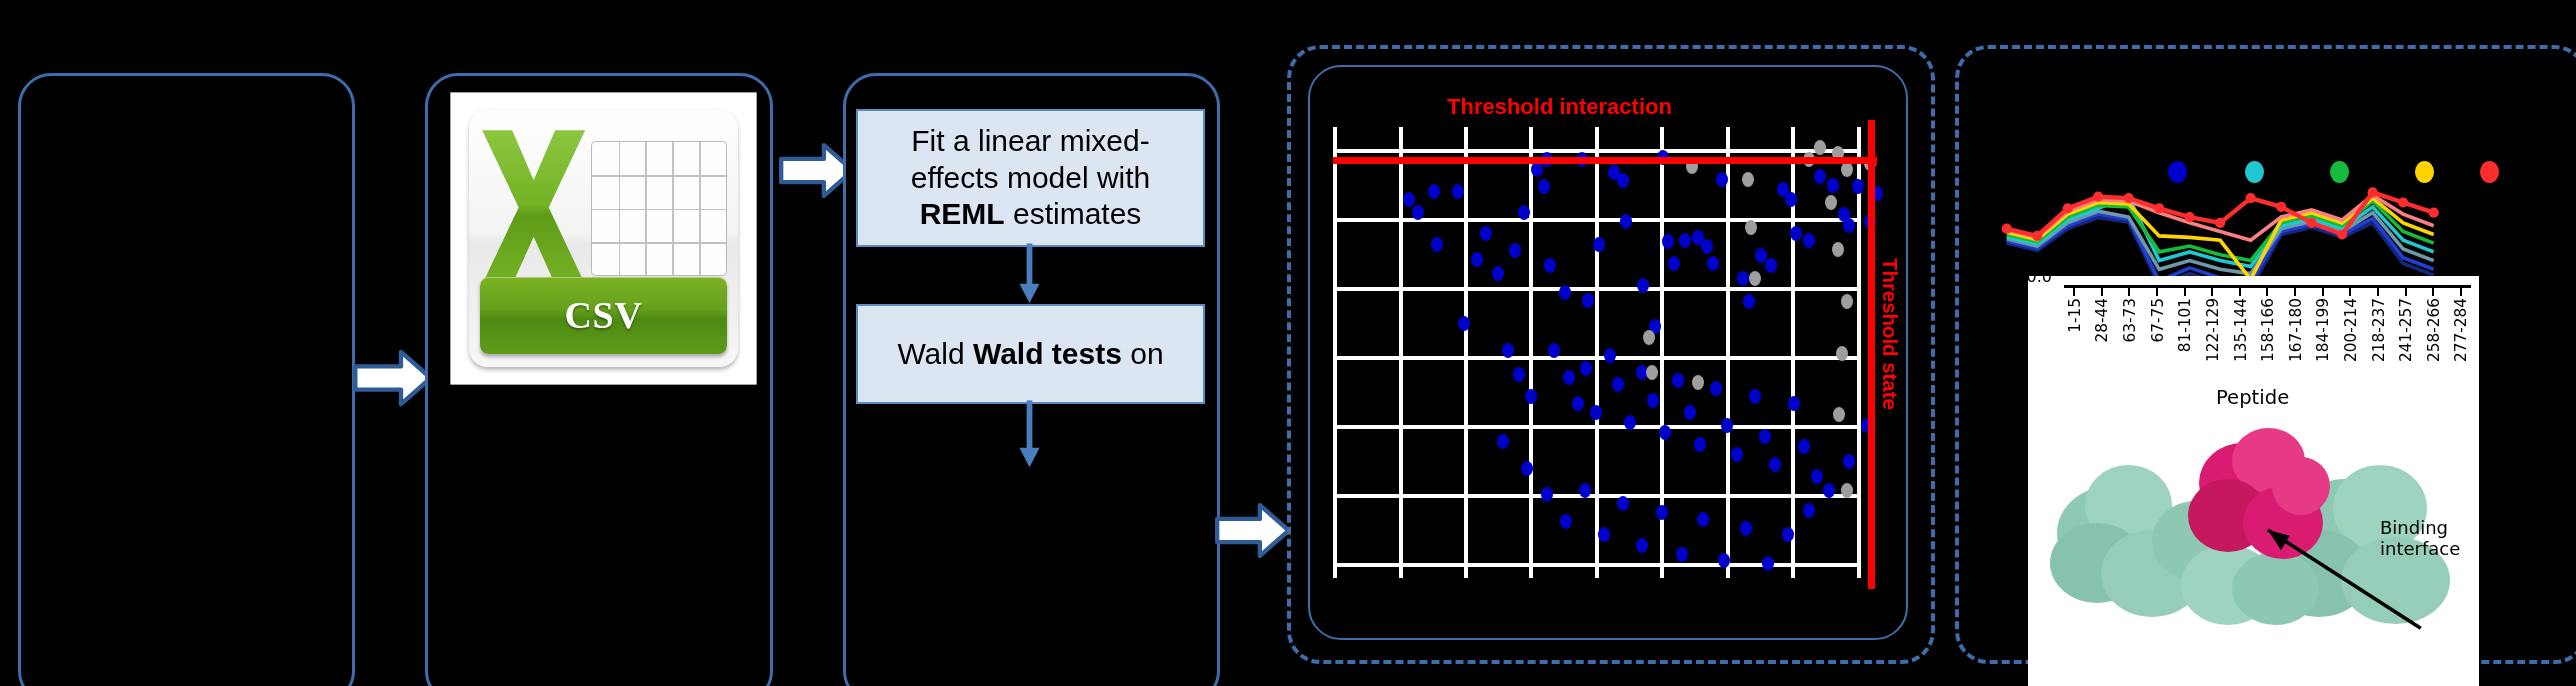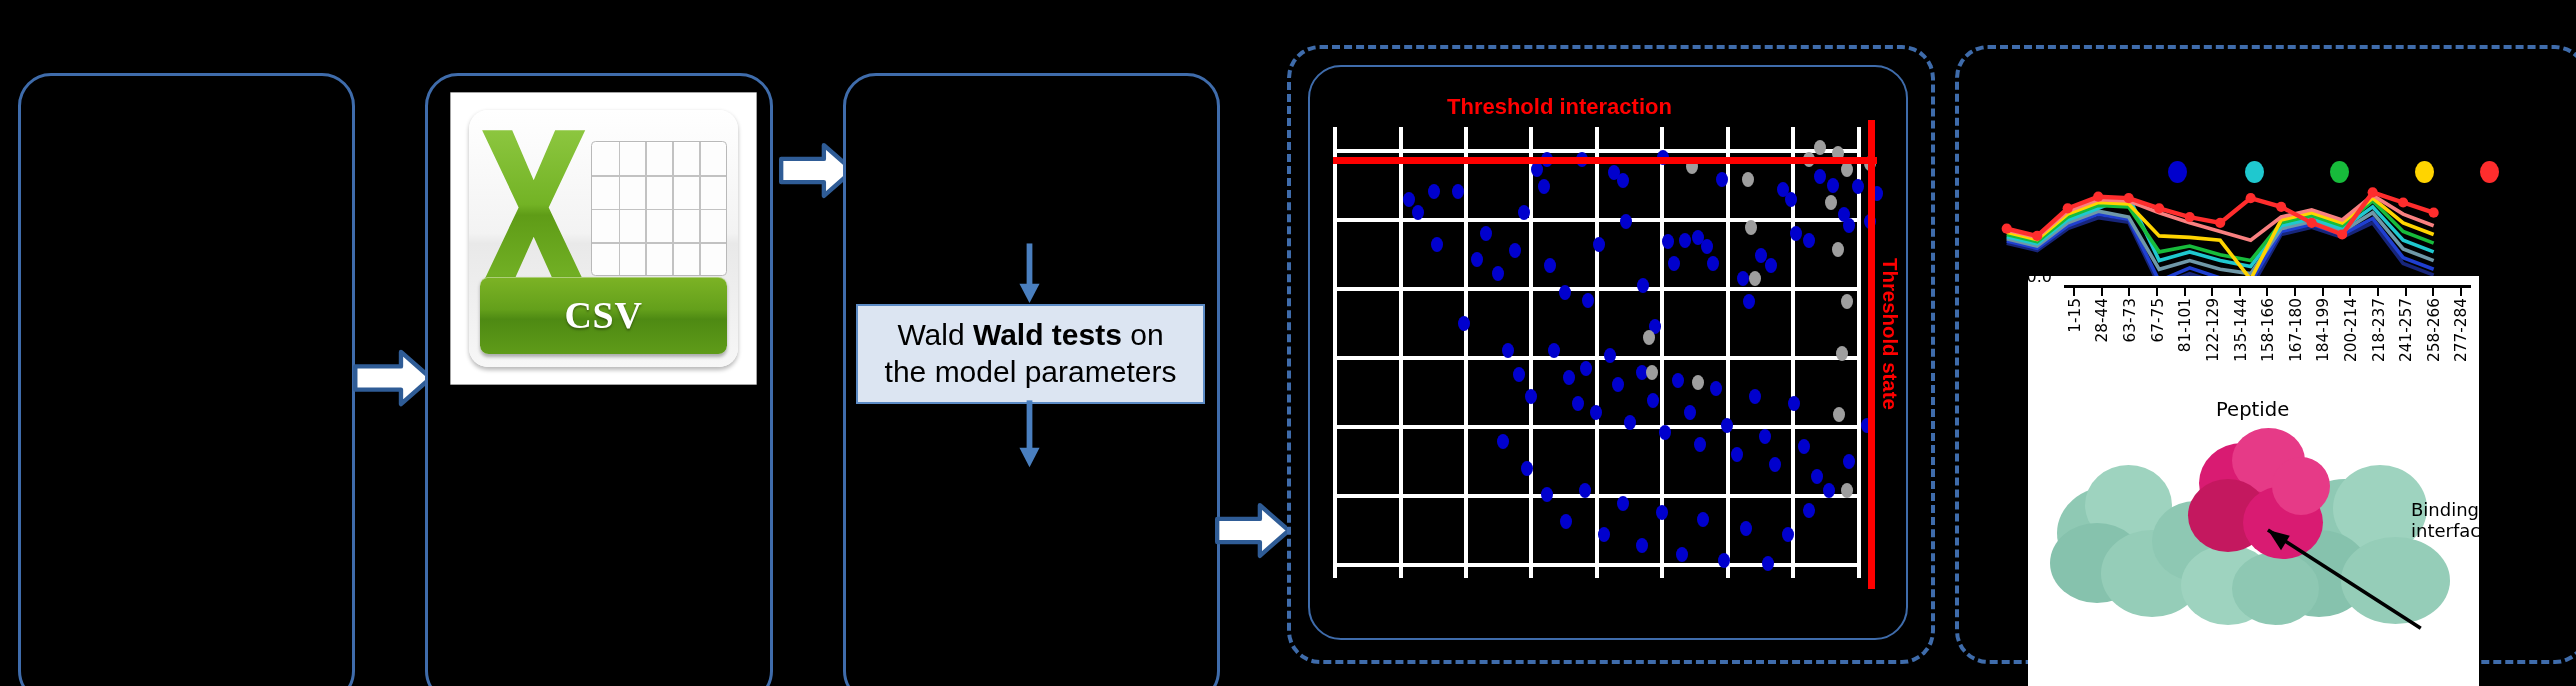--- a/index.html
+++ b/index.html
@@ -120,32 +120,38 @@
   </div>
 
   <div class="arrow" style="left:779px;top:142px;width:76px;height:57px;">
     <svg width="76" height="57" viewBox="0 0 105 78">
       <path d="M3 23 L62 23 L62 4 L102 39 L62 74 L62 55 L3 55 Z" fill="#ffffff" stroke="#2f5c96" stroke-width="6" stroke-linejoin="round"></path>
     </svg>
   </div>
 
   <div class="roundbox" style="left:843px;top:73px;width:371px;height:625px;"></div>
 
+  <div class="pbox" style="left:856px;top:109px;width:345px;height:134px;font-size:30px;">
+    <span class="t">
+      <span>Fit a linear mixed-</span><br>
+      <span>effects model with</span><br>
+      <b>REML</b><span> estimates</span>
+    </span>
+  </div>
 
   <div class="dconn" style="left:1018px;top:243px;width:23px;height:62px;">
     <svg width="23" height="62" viewBox="0 0 32 85">
       <rect x="12" y="0" width="8" height="58" fill="#4a7fbf"></rect>
       <path d="M2 56 L30 56 L16 83 Z" fill="#4a7fbf"></path>
     </svg>
   </div>
 
   <div class="pbox" style="left:856px;top:304px;width:345px;height:96px;font-size:30px;">
     <span class="t">
       <span>Wald </span><b>Wald tests</b><span> on</span><br>
-      <span>the model parameters</span>
     </span>
   </div>
 
   <div class="dconn" style="left:1018px;top:400px;width:23px;height:69px;">
     <svg width="23" height="69" viewBox="0 0 32 95">
       <rect x="12" y="0" width="8" height="68" fill="#4a7fbf"></rect>
       <path d="M2 66 L30 66 L16 93 Z" fill="#4a7fbf"></path>
     </svg>
   </div>
 
@@ -368,21 +374,21 @@
     <div class="ticklabel" style="left:204px;top:22px;">135-144</div>
     <div class="ticklabel" style="left:231px;top:22px;">158-166</div>
     <div class="ticklabel" style="left:259px;top:22px;">167-180</div>
     <div class="ticklabel" style="left:286px;top:22px;">184-199</div>
     <div class="ticklabel" style="left:314px;top:22px;">200-214</div>
     <div class="ticklabel" style="left:342px;top:22px;">218-237</div>
     <div class="ticklabel" style="left:369px;top:22px;">241-257</div>
     <div class="ticklabel" style="left:397px;top:22px;">258-266</div>
     <div class="ticklabel" style="left:424px;top:22px;">277-284</div>
 
-    <div class="axtitle" style="left:188px;top:122px;">Peptide</div>
+    <div class="axtitle" style="left:188px;top:110px;">Peptide</div>
 
     <div style="position:absolute;left:22px;top:145px;width:407px;height:240px;">
 
       <div class="blob" style="left:7.3px;top:65px;width:109px;height:94px;background:#8fc9b4;"></div>
       <div class="blob" style="left:35px;top:44px;width:87px;height:80px;background:#9ed3bf;"></div>
       <div class="blob" style="left:0px;top:102px;width:94px;height:80px;background:#86c2ad;"></div>
       <div class="blob" style="left:51px;top:109px;width:102px;height:87px;background:#95cdb8;"></div>
       <div class="blob" style="left:102px;top:80px;width:87px;height:80px;background:#8ec8b3;"></div>
       <div class="blob" style="left:131px;top:124px;width:94px;height:80px;background:#9ed3bf;"></div>
 
@@ -397,20 +403,20 @@
       <div class="blob" style="left:138px;top:58px;width:80px;height:73px;background:#c4185f;"></div>
       <div class="blob" style="left:193px;top:65px;width:80px;height:73px;background:#d91b72;"></div>
       <div class="blob" style="left:222px;top:36px;width:58px;height:58px;background:#e63a87;"></div>
 
       <svg style="position:absolute;left:167px;top:87px;width:211px;height:124px;overflow:visible;" viewBox="0 0 290 170" width="211" height="124">
         <path d="M280 165 L70 30" stroke="#000" stroke-width="5" fill="none"></path>
         <path d="M70 30 L100 38 L88 58 Z" fill="#000"></path>
       </svg>
     </div>
 
-    <div class="annot" style="left:352px;top:224px;margin-left:31px;">
+    <div class="annot" style="left:352px;top:242px;">
       <span>Binding</span><br>
       <span>interface</span>
     </div>
   </div>
 
 </div>
 
 
 </body></html>

